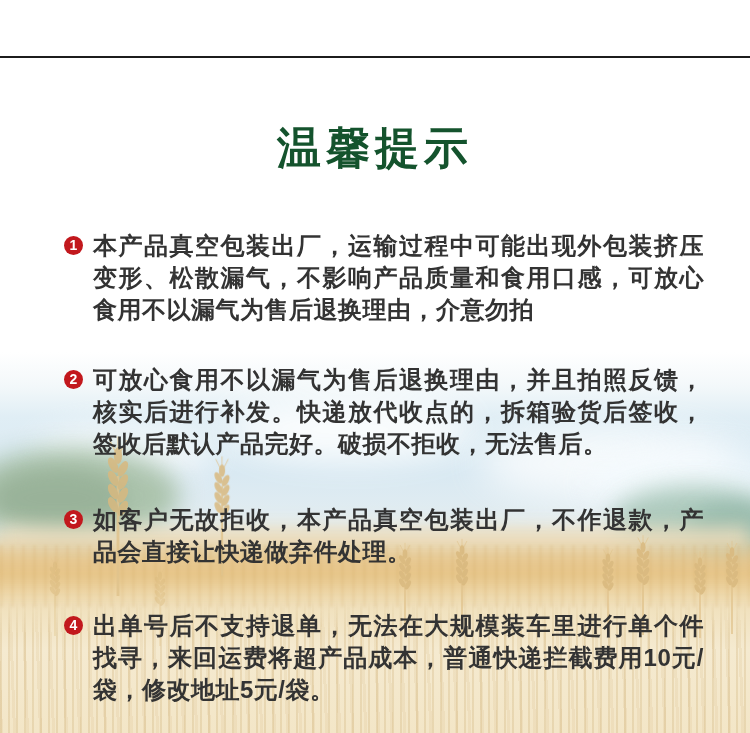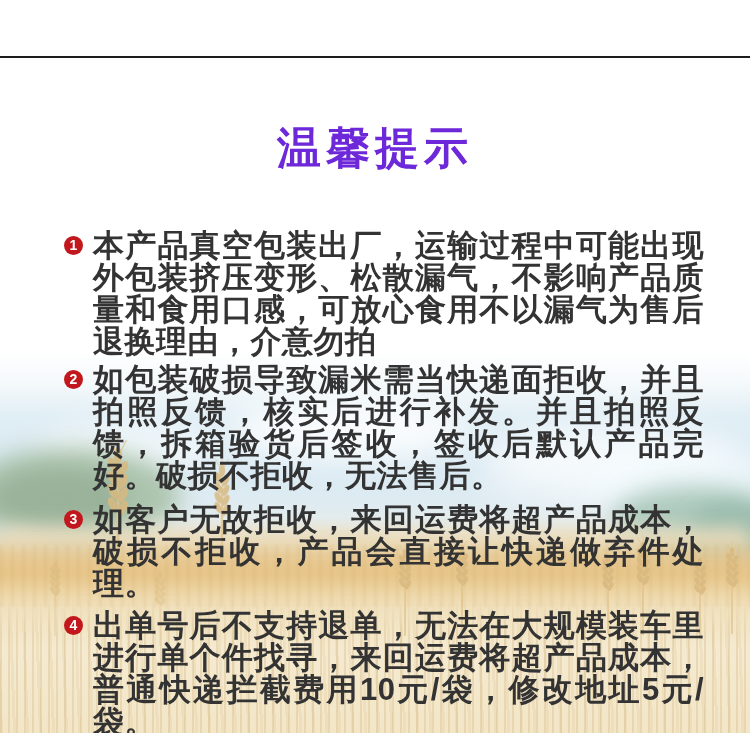--- a/index.html
+++ b/index.html
@@ -44,32 +44,32 @@
     background:
       repeating-linear-gradient(90deg, rgba(208,178,122,.30) 0 2px, rgba(0,0,0,0) 2px 8px),
       repeating-linear-gradient(88deg, rgba(222,196,148,.24) 0 3px, rgba(0,0,0,0) 3px 13px);
     -webkit-mask-image:linear-gradient(180deg, rgba(0,0,0,0) 0, #000 35px);
     mask-image:linear-gradient(180deg, rgba(0,0,0,0) 0, #000 35px);
   }
   .ears{position:absolute;left:0;top:352px;width:750px;height:381px;}
   
   .title{
     position:absolute;left:0;top:122px;width:750px;text-align:center;
-    font-size:44px;font-weight:bold;letter-spacing:5px;color:#6d28d9;line-height:52px;
+    font-size:44px;font-weight:bold;letter-spacing:5px;color:#14532d;line-height:52px;
   }
   
   .tip{position:absolute;left:64px;width:640px;display:flex;align-items:flex-start;}
   .tip-1{top:230px;} .tip-2{top:364px;} .tip-3{top:504px;} .tip-4{top:610px;}
   .tip-badge{
     flex:0 0 auto;width:19px;height:19px;border-radius:50%;background:#c2181d;
     color:#ffffff;font-size:14px;font-weight:bold;line-height:19px;text-align:center;
     margin:6px 10px 0 0;
   }
   .tip-text{
-    font-size:31px;line-height:32px;color:#333333;font-weight:600;letter-spacing:.5px;
+    font-size:24px;line-height:32px;color:#333333;font-weight:600;letter-spacing:.5px;
     text-align:justify;
   }
 </style>
 </head>
 <body>
 
 <div class="stage">
 
   <div class="bg"></div>
   <div class="blob cloud1"></div>
@@ -124,26 +124,26 @@
 
   <div class="title">温馨提示</div>
 
   <div class="tip tip-1">
     <div class="tip-badge">1</div>
     <div class="tip-text">本产品真空包装出厂，运输过程中可能出现外包装挤压变形、松散漏气，不影响产品质量和食用口感，可放心食用不以漏气为售后退换理由，介意勿拍</div>
   </div>
 
   <div class="tip tip-2">
     <div class="tip-badge">2</div>
-    <div class="tip-text">如包装破损导致漏米需当快递面拒收，并且拍照反馈，核实后进行补发。并且拍照反馈，拆箱验货后签收，签收后默认产品完好。破损不拒收，无法售后。</div>
+    <div class="tip-text">可放心食用不以漏气为售后退换理由，并且拍照反馈，核实后进行补发。快递放代收点的，拆箱验货后签收，签收后默认产品完好。破损不拒收，无法售后。</div>
   </div>
 
   <div class="tip tip-3">
     <div class="tip-badge">3</div>
-    <div class="tip-text">如客户无故拒收，来回运费将超产品成本，破损不拒收，产品会直接让快递做弃件处理。</div>
+    <div class="tip-text">如客户无故拒收，本产品真空包装出厂，不作退款，产品会直接让快递做弃件处理。</div>
   </div>
 
   <div class="tip tip-4">
     <div class="tip-badge">4</div>
     <div class="tip-text">出单号后不支持退单，无法在大规模装车里进行单个件找寻，来回运费将超产品成本，普通快递拦截费用10元/袋，修改地址5元/袋。</div>
   </div>
 
 </div>
 
 </body></html>

